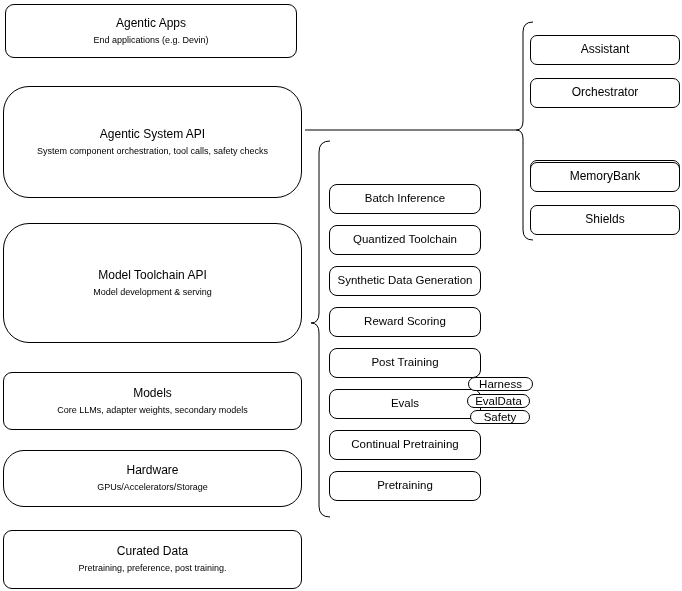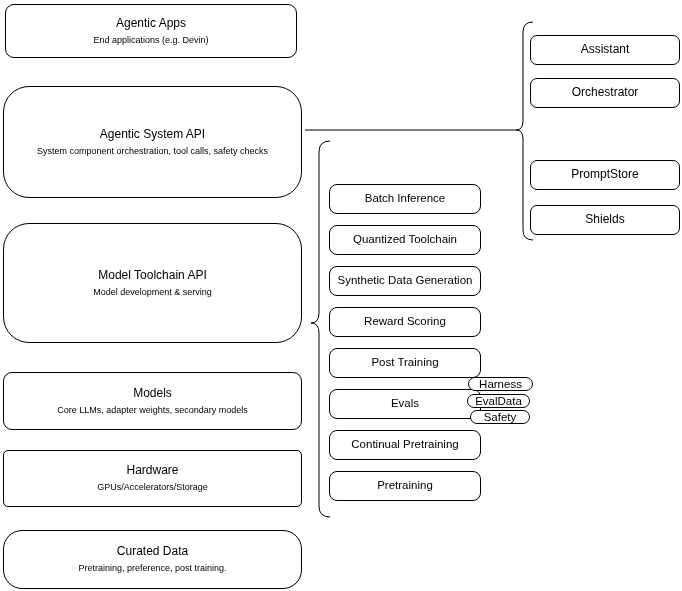--- a/index.html
+++ b/index.html
@@ -48,26 +48,26 @@
   <div class="node stack" style="top:223px;height:120px;border-radius:26px;">
     <div class="title">Model Toolchain API</div>
     <div class="subtitle">Model development &amp; serving</div>
   </div>
 
   <div class="node stack" style="top:372px;height:58px;border-radius:9px;">
     <div class="title">Models</div>
     <div class="subtitle">Core LLMs, adapter weights, secondary models</div>
   </div>
 
-  <div class="node stack" style="top:450px;height:57px;border-radius:5px;">
+  <div class="node stack" style="top:450px;height:57px;border-radius:21px;">
     <div class="title">Hardware</div>
     <div class="subtitle">GPUs/Accelerators/Storage</div>
   </div>
 
-  <div class="node stack" style="top:530px;height:59px;border-radius:19px;">
+  <div class="node stack" style="top:530px;height:59px;border-radius:9px;">
     <div class="title">Curated Data</div>
     <div class="subtitle">Pretraining, preference, post training.</div>
   </div>
 
   <div class="node mid" style="top:184px;">
     <span>Batch Inference</span>
   </div>
   <div class="node mid" style="top:225px;">
     <span>Quantized Toolchain</span>
   </div>
@@ -102,17 +102,20 @@
 
   <div class="node rightcol" style="top:35px;">
     <span>Assistant</span>
   </div>
   <div class="node rightcol" style="top:78px;">
     <span>Orchestrator</span>
   </div>
   <div class="node rightcol" style="top:120px;margin-top:40px;">
     <span>PromptStore</span>
   </div>
+  <div class="node rightcol" style="top:162px;">
+    <span>MemoryBank</span>
+  </div>
   <div class="node rightcol" style="top:205px;">
     <span>Shields</span>
   </div>
 
 </div>
 
 </body></html>

